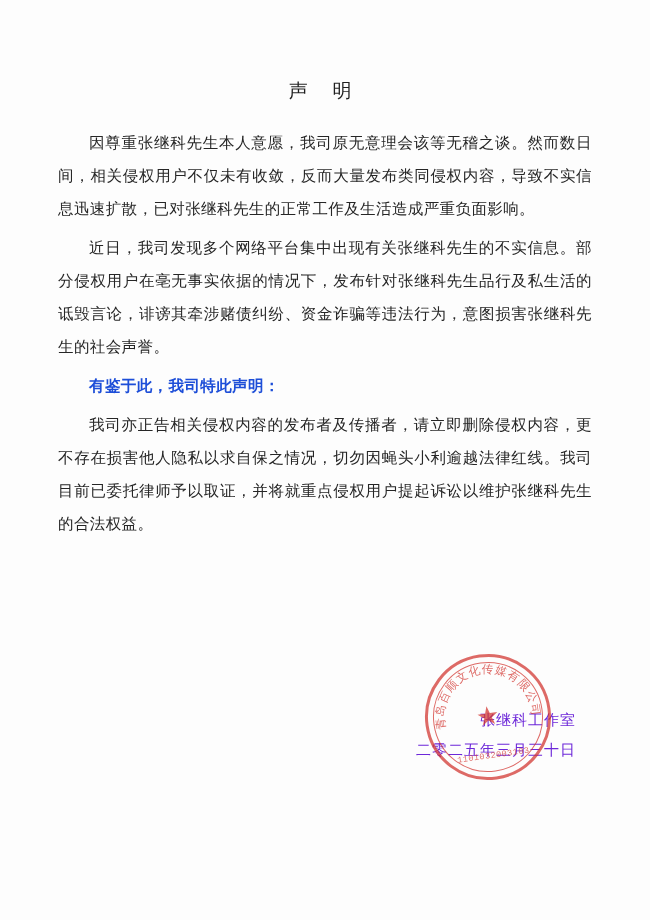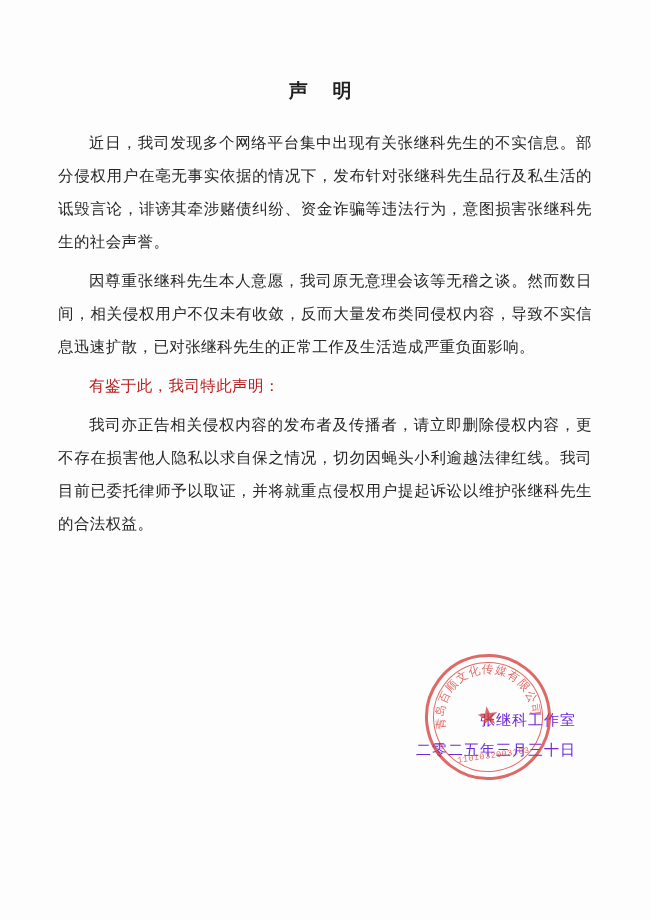--- a/index.html
+++ b/index.html
@@ -18,39 +18,39 @@
     position: relative;
     width: 650px;
     height: 920px;
     background: #fdfdfd;
     box-sizing: border-box;
     padding: 60px 58px 0 58px;
   }
   .doc-title {
     text-align: center;
     font-size: 19px;
-    font-weight: bold;
+    font-weight: normal;
     letter-spacing: 10px;
     color: #1f1f1f;
     margin: 18px 0 22px 0;
     font-family: "Liberation Serif", "DejaVu Serif", serif;
   }
   .para {
     font-size: 15.5px;
     line-height: 33px;
     text-align: justify;
     text-justify: inter-ideograph;
     text-indent: 2em;
     margin: 0 0 6px 0;
     color: #262626;
     letter-spacing: 0.4px;
   }
   .para.bold {
-    font-weight: normal;
-    color: #b91c1c;
+    font-weight: bold;
+    color: #1d4ed8;
   }
   .sig-block {
     position: absolute;
     right: 70px;
     bottom: 155px;
     text-align: left;
     width: 230px;
   }
   .sig-line {
     font-size: 15px;
@@ -111,22 +111,22 @@
     letter-spacing: 0.5px;
   }
 </style>
 </head>
 <body>
 
 <div class="page">
 
   <div class="doc-title">声  明</div>
 
+  <p class="para">因尊重张继科先生本人意愿，我司原无意理会该等无稽之谈。然而数日间，相关侵权用户不仅未有收敛，反而大量发布类同侵权内容，导致不实信息迅速扩散，已对张继科先生的正常工作及生活造成严重负面影响。</p>
   <p class="para">近日，我司发现多个网络平台集中出现有关张继科先生的不实信息。部分侵权用户在亳无事实依据的情况下，发布针对张继科先生品行及私生活的诋毁言论，诽谤其牵涉赌债纠纷、资金诈骗等违法行为，意图损害张继科先生的社会声誉。</p>
-  <p class="para">因尊重张继科先生本人意愿，我司原无意理会该等无稽之谈。然而数日间，相关侵权用户不仅未有收敛，反而大量发布类同侵权内容，导致不实信息迅速扩散，已对张继科先生的正常工作及生活造成严重负面影响。</p>
   <p class="para bold">有鉴于此，我司特此声明：</p>
   <p class="para">我司亦正告相关侵权内容的发布者及传播者，请立即删除侵权内容，更不存在损害他人隐私以求自保之情况，切勿因蝇头小利逾越法律红线。我司目前已委托律师予以取证，并将就重点侵权用户提起诉讼以维护张继科先生的合法权益。</p>
 
   <div class="sig-block">
     <div class="sig-line">张继科工作室</div>
     <div class="sig-line">二零二五年三月三十日</div>
   </div>
 
   <div class="stamp">
     <div class="ring"></div>

